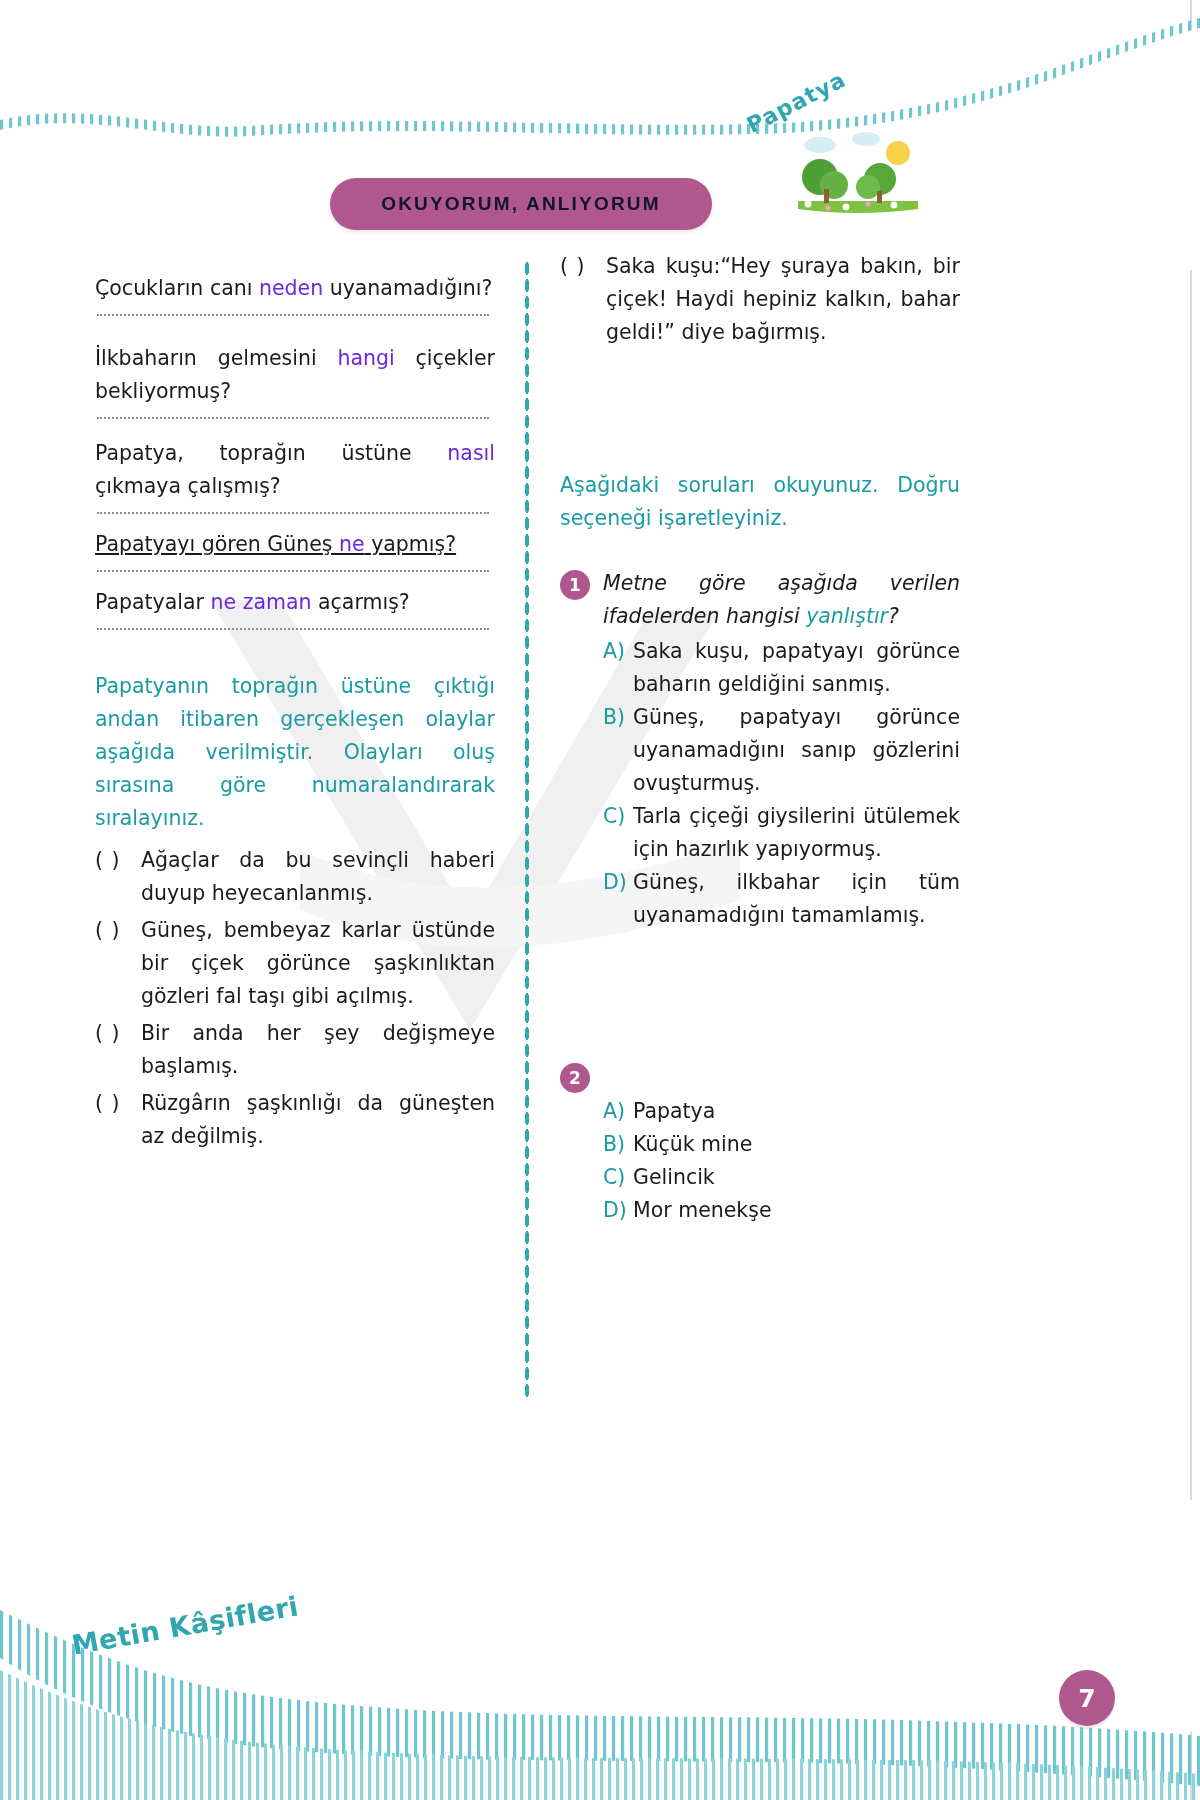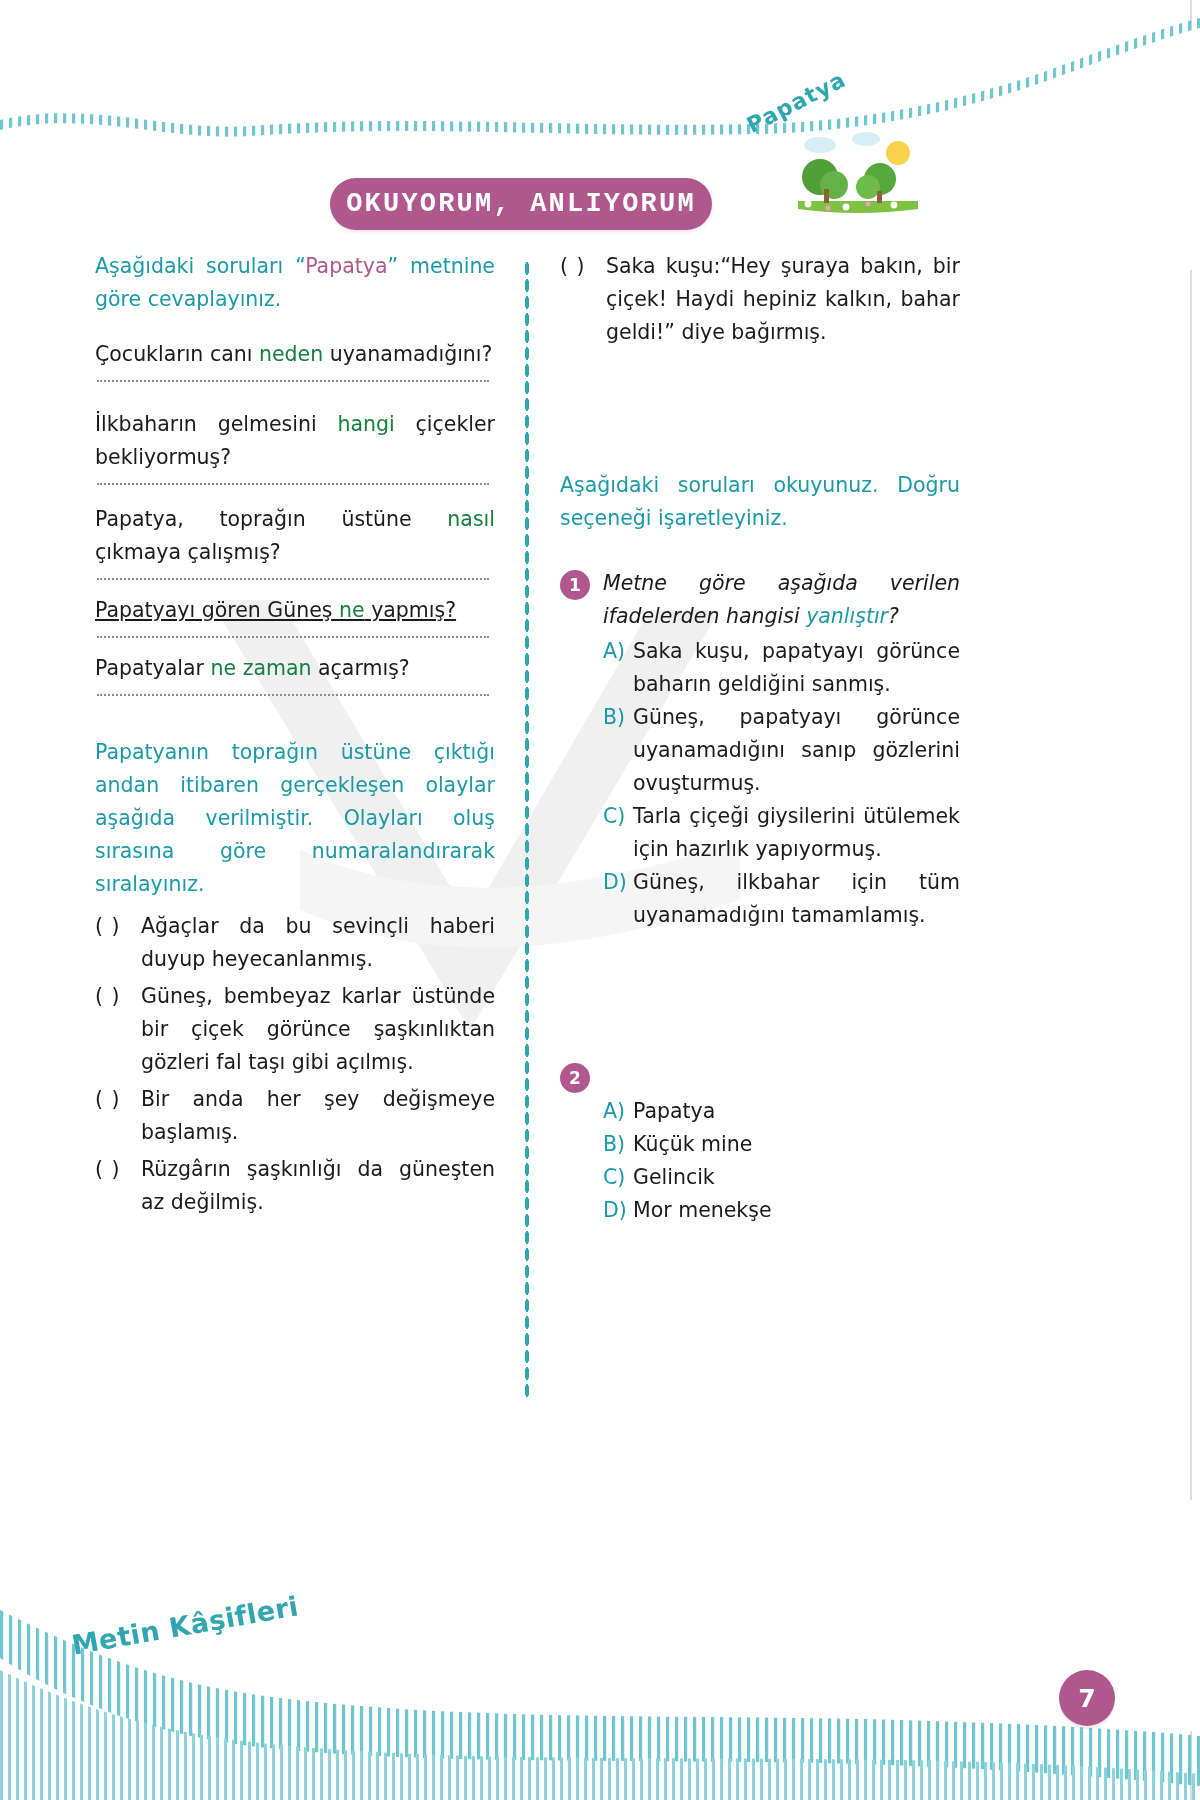--- a/index.html
+++ b/index.html
@@ -50,25 +50,25 @@
     left: 330px; top: 178px;
     width: 382px; height: 52px;
     background: #b0578d;
     border-radius: 26px;
     display: flex;
     align-items: center;
     justify-content: center;
     box-shadow: 0 2px 4px rgba(0,0,0,0.10);
   }
   #banner .title {
-    color: #ffffff;
-    font-size: 27px;
+    color: #0f172a;
+    font-size: 19px;
     font-weight: bold;
     letter-spacing: 2.2px;
-    font-family: Liberation Mono, monospace;
+    font-family: Liberation Sans, sans-serif;
   }
 
   
   #papatya-badge {
     position: absolute;
     left: 748px; top: 105px;
     width: 200px; height: 140px;
   }
   #papatya-badge .label {
     position: absolute;
@@ -114,21 +114,21 @@
   }
   .instr .purple { color: #b0578d; }
 
   .q {
     color: #1b1b1b;
     font-size: 20.5px;
     line-height: 33px;
     text-align: justify;
     font-family: "DejaVu Sans", sans-serif;
   }
-  .q .kw { color: #15803d; }
+  .q .kw { color: #6d28d9; }
 
   .answer-line {
     height: 0;
     border-top: 2.5px dotted #8b8b8b;
     margin: 9px 0 14px 2px;
     width: 392px;
   }
 
   
   .order-item {
@@ -317,23 +317,20 @@
       </g>
     </svg>
   </div>
 
   <div id="content">
 
     <div id="divider"></div>
 
     <div class="col col-left">
 
-      <p class="instr">
-        <span>Aşağıdaki soruları “</span><span class="purple">Papatya</span><span>” metnine göre cevaplayınız.</span>
-      </p>
 
       <p class="q" style="margin-top:22px;">
         <span>Çocukların canı </span><span class="kw">neden</span><span> uyanamadığını?</span>
       </p>
       <div class="answer-line"></div>
 
       <p class="q" style="margin-top:26px;">
         <span>İlkbaharın gelmesini </span><span class="kw">hangi</span><span> çiçekler bekliyormuş?</span>
       </p>
       <div class="answer-line"></div>

